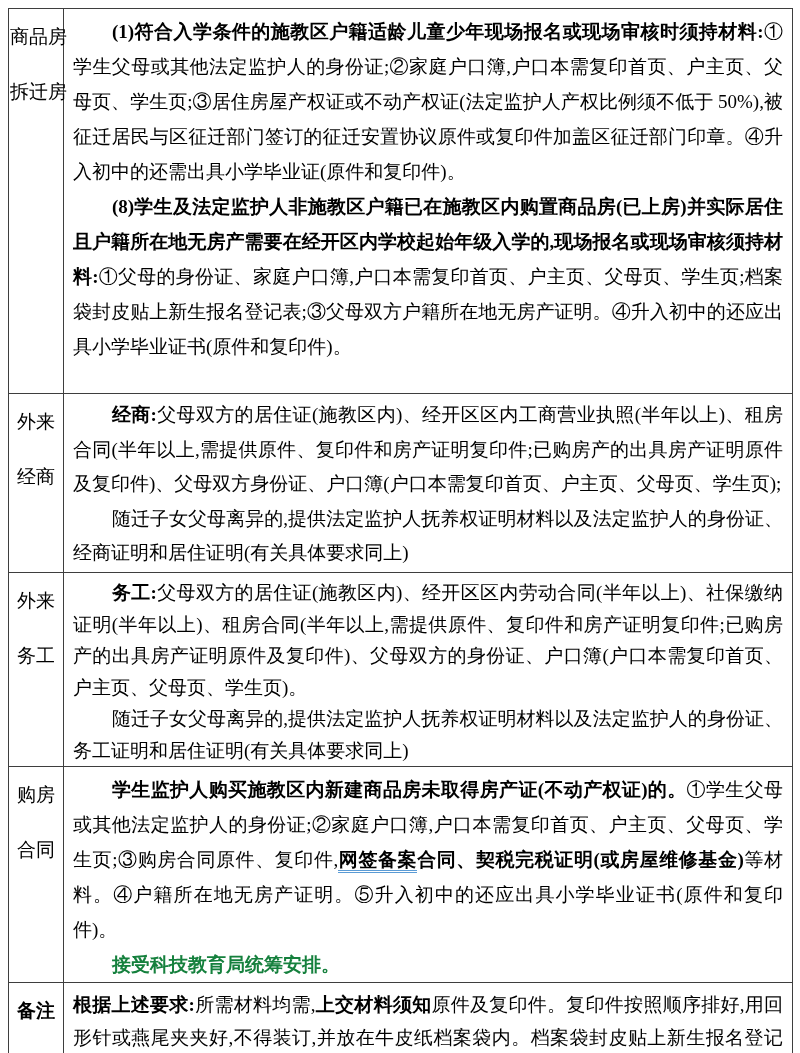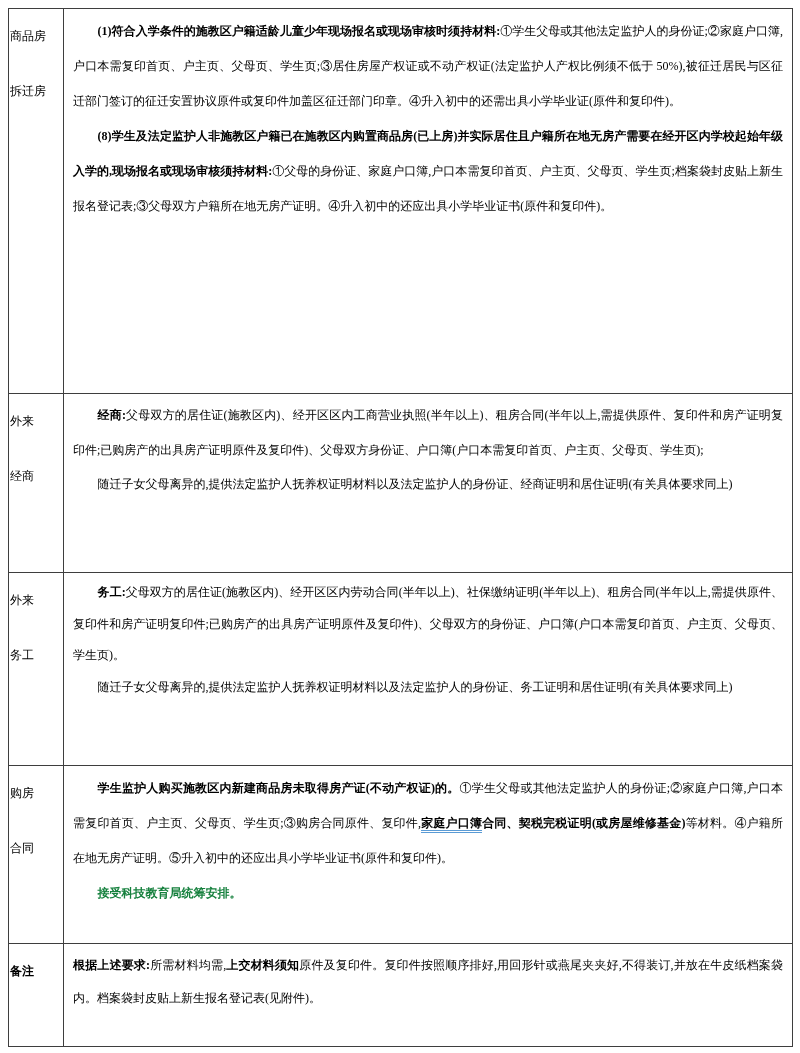--- a/index.html
+++ b/index.html
@@ -25,32 +25,32 @@
     width: 785px;
     table-layout: fixed;
   }
   table.doc-table td {
     border: 1px solid #3e3e3e;
     vertical-align: top;
     box-sizing: border-box;
   }
   td.label-cell {
     width: 55px;
-    text-align: left;
+    text-align: center;
     vertical-align: middle;
-    font-size: 12px;
+    font-size: 19px;
     padding: 0 1px;
   }
   .label-line {
     height: 55px;
     line-height: 55px;
     white-space: nowrap;
   }
   td.content-cell {
-    font-size: 12px;
+    font-size: 19px;
     line-height: 35px;
     padding: 5px 9px 0 9px;
     text-align: justify;
   }
   .para { margin: 0; }
   .para.indent { text-indent: 2.05em; }
   .run-b { font-weight: bold; }
   .run-red { color: #15803d; }
   .run-u { border-bottom: 3px double #5b9bd5; padding-bottom: 0px; }
   
@@ -100,21 +100,21 @@
             <p class="para indent"><span class="run-b">务工:</span><span class="">父母双方的居住证(施教区内)、经开区区内劳动合同(半年以上)、社保缴纳证明(半年以上)、租房合同(半年以上,需提供原件、复印件和房产证明复印件;已购房产的出具房产证明原件及复印件)、父母双方的身份证、户口簿(户口本需复印首页、户主页、父母页、学生页)。</span></p>
             <p class="para indent"><span class="">随迁子女父母离异的,提供法定监护人抚养权证明材料以及法定监护人的身份证、务工证明和居住证明(有关具体要求同上)</span></p>
           </td>
         </tr>
         <tr class="row-3">
           <td class="label-cell">
             <div class="label-line">购房</div>
             <div class="label-line">合同</div>
           </td>
           <td class="content-cell">
-            <p class="para indent"><span class="run-b">学生监护人购买施教区内新建商品房未取得房产证(不动产权证)的。</span><span class="">①学生父母或其他法定监护人的身份证;②家庭户口簿,户口本需复印首页、户主页、父母页、学生页;③购房合同原件、复印件,</span><span class="run-b run-u">家庭户口簿</span><span class="run-b">合同、契税完税证明(或房屋维修基金)</span><span class="">等材料。④户籍所在地无房产证明。⑤升入初中的还应出具小学毕业证书(原件和复印件)。</span></p>
+            <p class="para indent"><span class="run-b">学生监护人购买施教区内新建商品房未取得房产证(不动产权证)的。</span><span class="">①学生父母或其他法定监护人的身份证;②家庭户口簿,户口本需复印首页、户主页、父母页、学生页;③购房合同原件、复印件,</span><span class="run-b run-u">网签备案</span><span class="run-b">合同、契税完税证明(或房屋维修基金)</span><span class="">等材料。④户籍所在地无房产证明。⑤升入初中的还应出具小学毕业证书(原件和复印件)。</span></p>
             <p class="para indent"><span class="run-b run-red">接受科技教育局统筹安排。</span></p>
           </td>
         </tr>
         <tr class="row-4">
           <td class="label-cell">
             <div class="label-line">备注</div>
           </td>
           <td class="content-cell">
             <p class="para"><span class="run-b">根据上述要求:</span><span class="">所需材料均需,</span><span class="run-b">上交材料须知</span><span class="">原件及复印件。复印件按照顺序排好,用回形针或燕尾夹夹好,不得装订,并放在牛皮纸档案袋内。档案袋封皮贴上新生报名登记表(见附件)。</span></p>
           </td>

